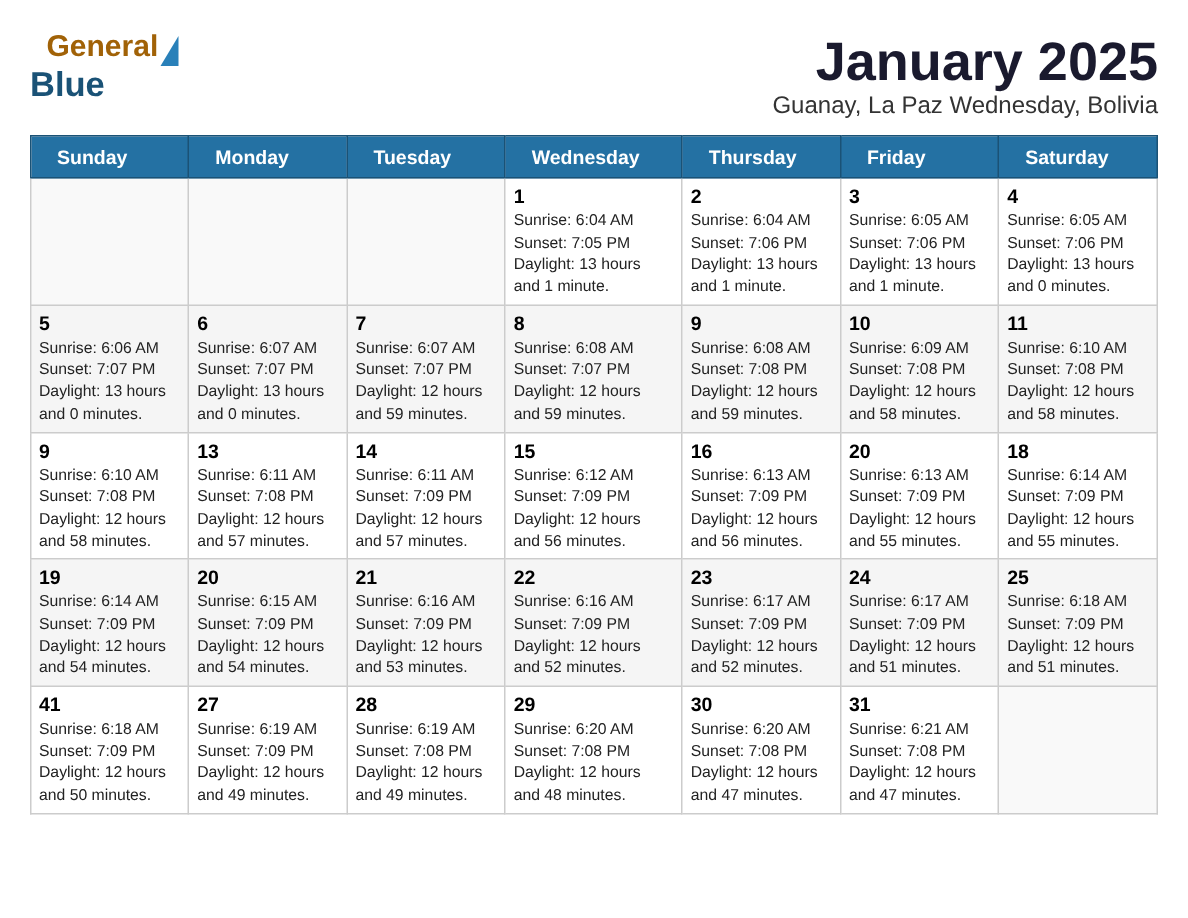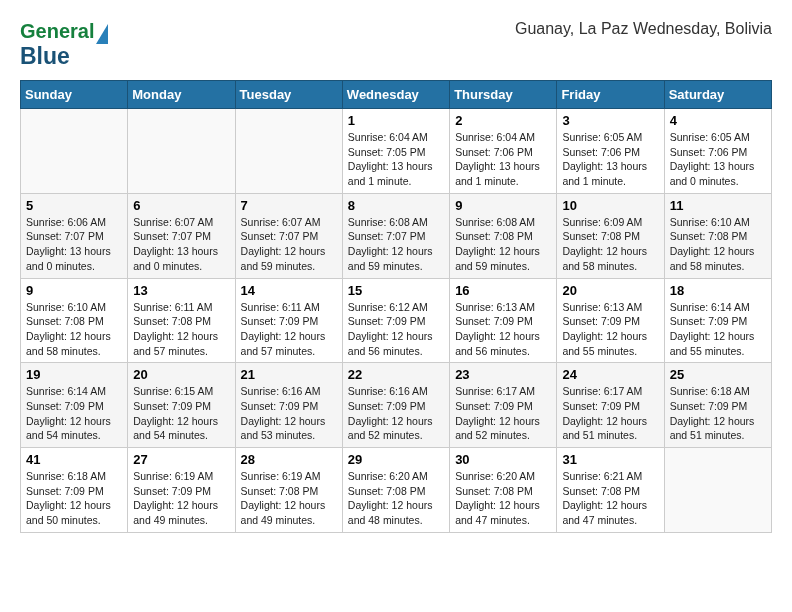--- a/index.html
+++ b/index.html
@@ -21,21 +21,22 @@
       flex-direction: column;
       align-items: flex-start;
     }
     .logo-text {
       display: flex;
       align-items: center;
     }
     .logo-general {
       font-size: 20px;
       font-weight: bold;
-      color: #15803d;
+      color: #a16207;
+      margin-left: 11px;
     }
     .logo-blue {
       font-size: 23px;
       font-weight: bold;
       color: #1a5276;
     }
     .logo-shape {
       width: 0;
       height: 0;
       border-left: 12px solid transparent;
@@ -58,21 +59,21 @@
       color: #333;
     }
     table {
       width: 100%;
       border-collapse: collapse;
       font-size: 11px;
     }
     thead tr th {
       background-color: #2471a3;
       color: #fff;
-      padding: 6px 4px;
+      padding: 6px 17px;
       text-align: left;
       font-size: 13px;
       border: 1px solid #1a5276;
     }
     tbody tr td {
       border: 1px solid #ccc;
       padding: 4px 5px;
       vertical-align: top;
       min-height: 80px;
       background: #fff;
@@ -100,20 +101,21 @@
 
 <div class="header">
   <div class="logo">
     <div class="logo-text">
       <span class="logo-general">General</span>
       <div class="logo-shape"></div>
     </div>
     <span class="logo-blue">Blue</span>
   </div>
   <div class="title-block">
+    <div class="main-title">January 2025</div>
     <div class="subtitle">Guanay, La Paz Wednesday, Bolivia</div>
   </div>
 </div>
 
 <table>
   <thead>
     <tr>
     <th>Sunday</th>
         <th>Monday</th>
         <th>Tuesday</th>

